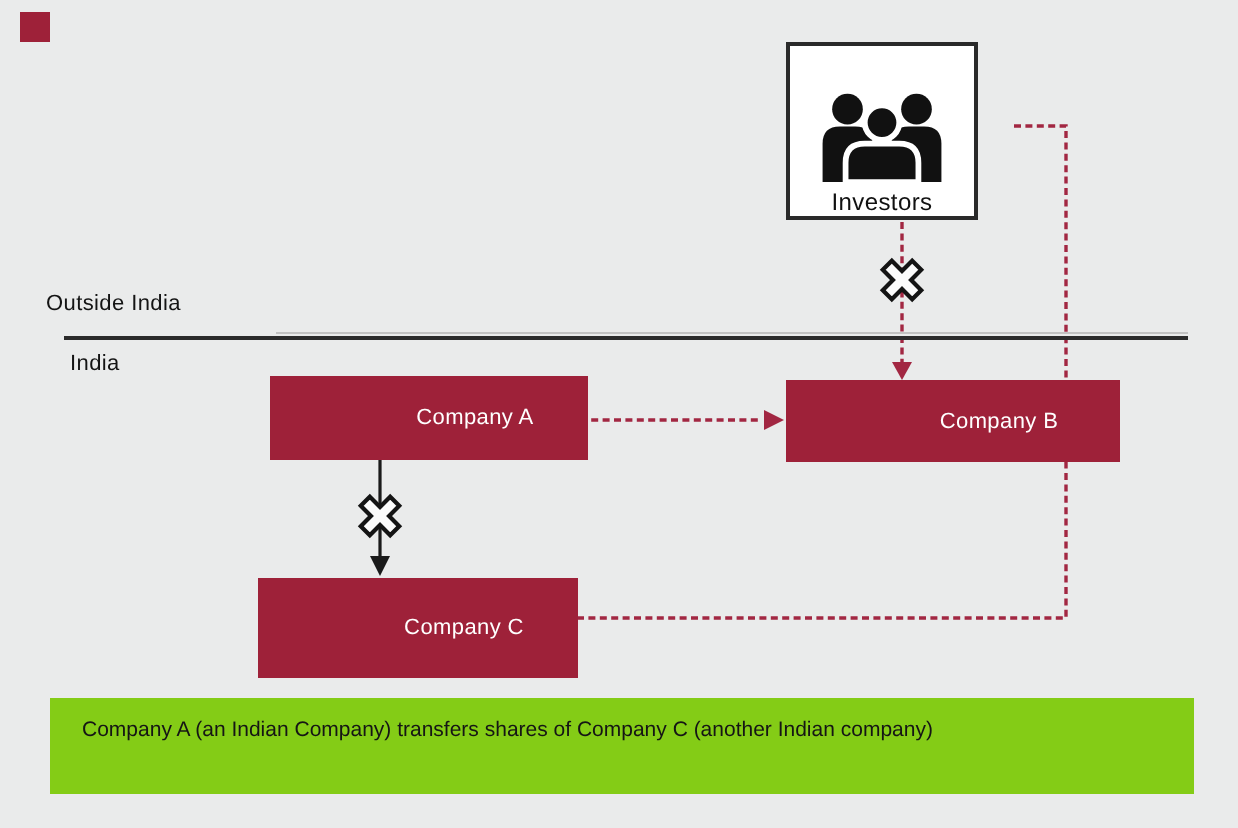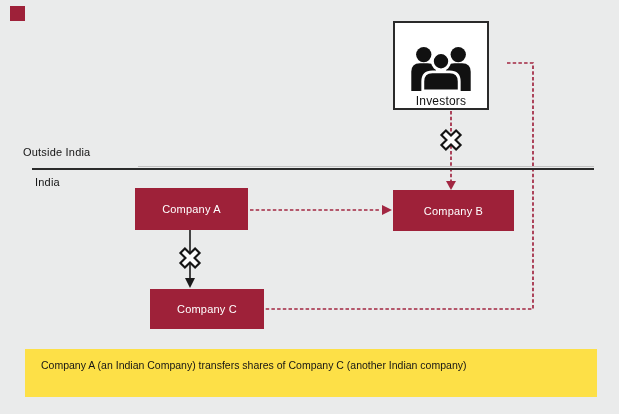--- a/index.html
+++ b/index.html
@@ -30,29 +30,29 @@
   }
   .region-outside{left:23px;top:146px;}
   .region-india{left:35px;top:176px;text-align:right;}
 
   .divider-light{left:138px;top:166px;width:456px;height:1px;background:#c2c2c2;}
   .divider-dark{left:32px;top:168px;width:562px;height:2px;background:#2b2b2b;}
 
   .company-box{
     background:#9e2139;color:#ffffff;
     display:flex;align-items:center;justify-content:center;
-    font-size:11px;letter-spacing:.2px;
+    font-size:11px;letter-spacing:.2px;padding-left:46px;
   }
   .company-a{left:135px;top:188px;width:113px;height:42px;}
   .company-b{left:393px;top:190px;width:121px;height:41px;}
-  .company-c{left:150px;top:289px;width:114px;height:40px;}
+  .company-c{left:129px;top:289px;width:114px;height:50px;}
 
   .caption-box{
     left:25px;top:349px;width:572px;height:48px;
-    background:#fde047;box-sizing:border-box;
+    background:#84cc16;box-sizing:border-box;
     padding:7px 14px 0 16px;
     font-size:10.5px;color:#151515;line-height:18px;
   }
 
   svg.overlay{position:absolute;left:0;top:0;pointer-events:none;}
 </style>
 </head>
 <body>
 
 <div class="canvas">

